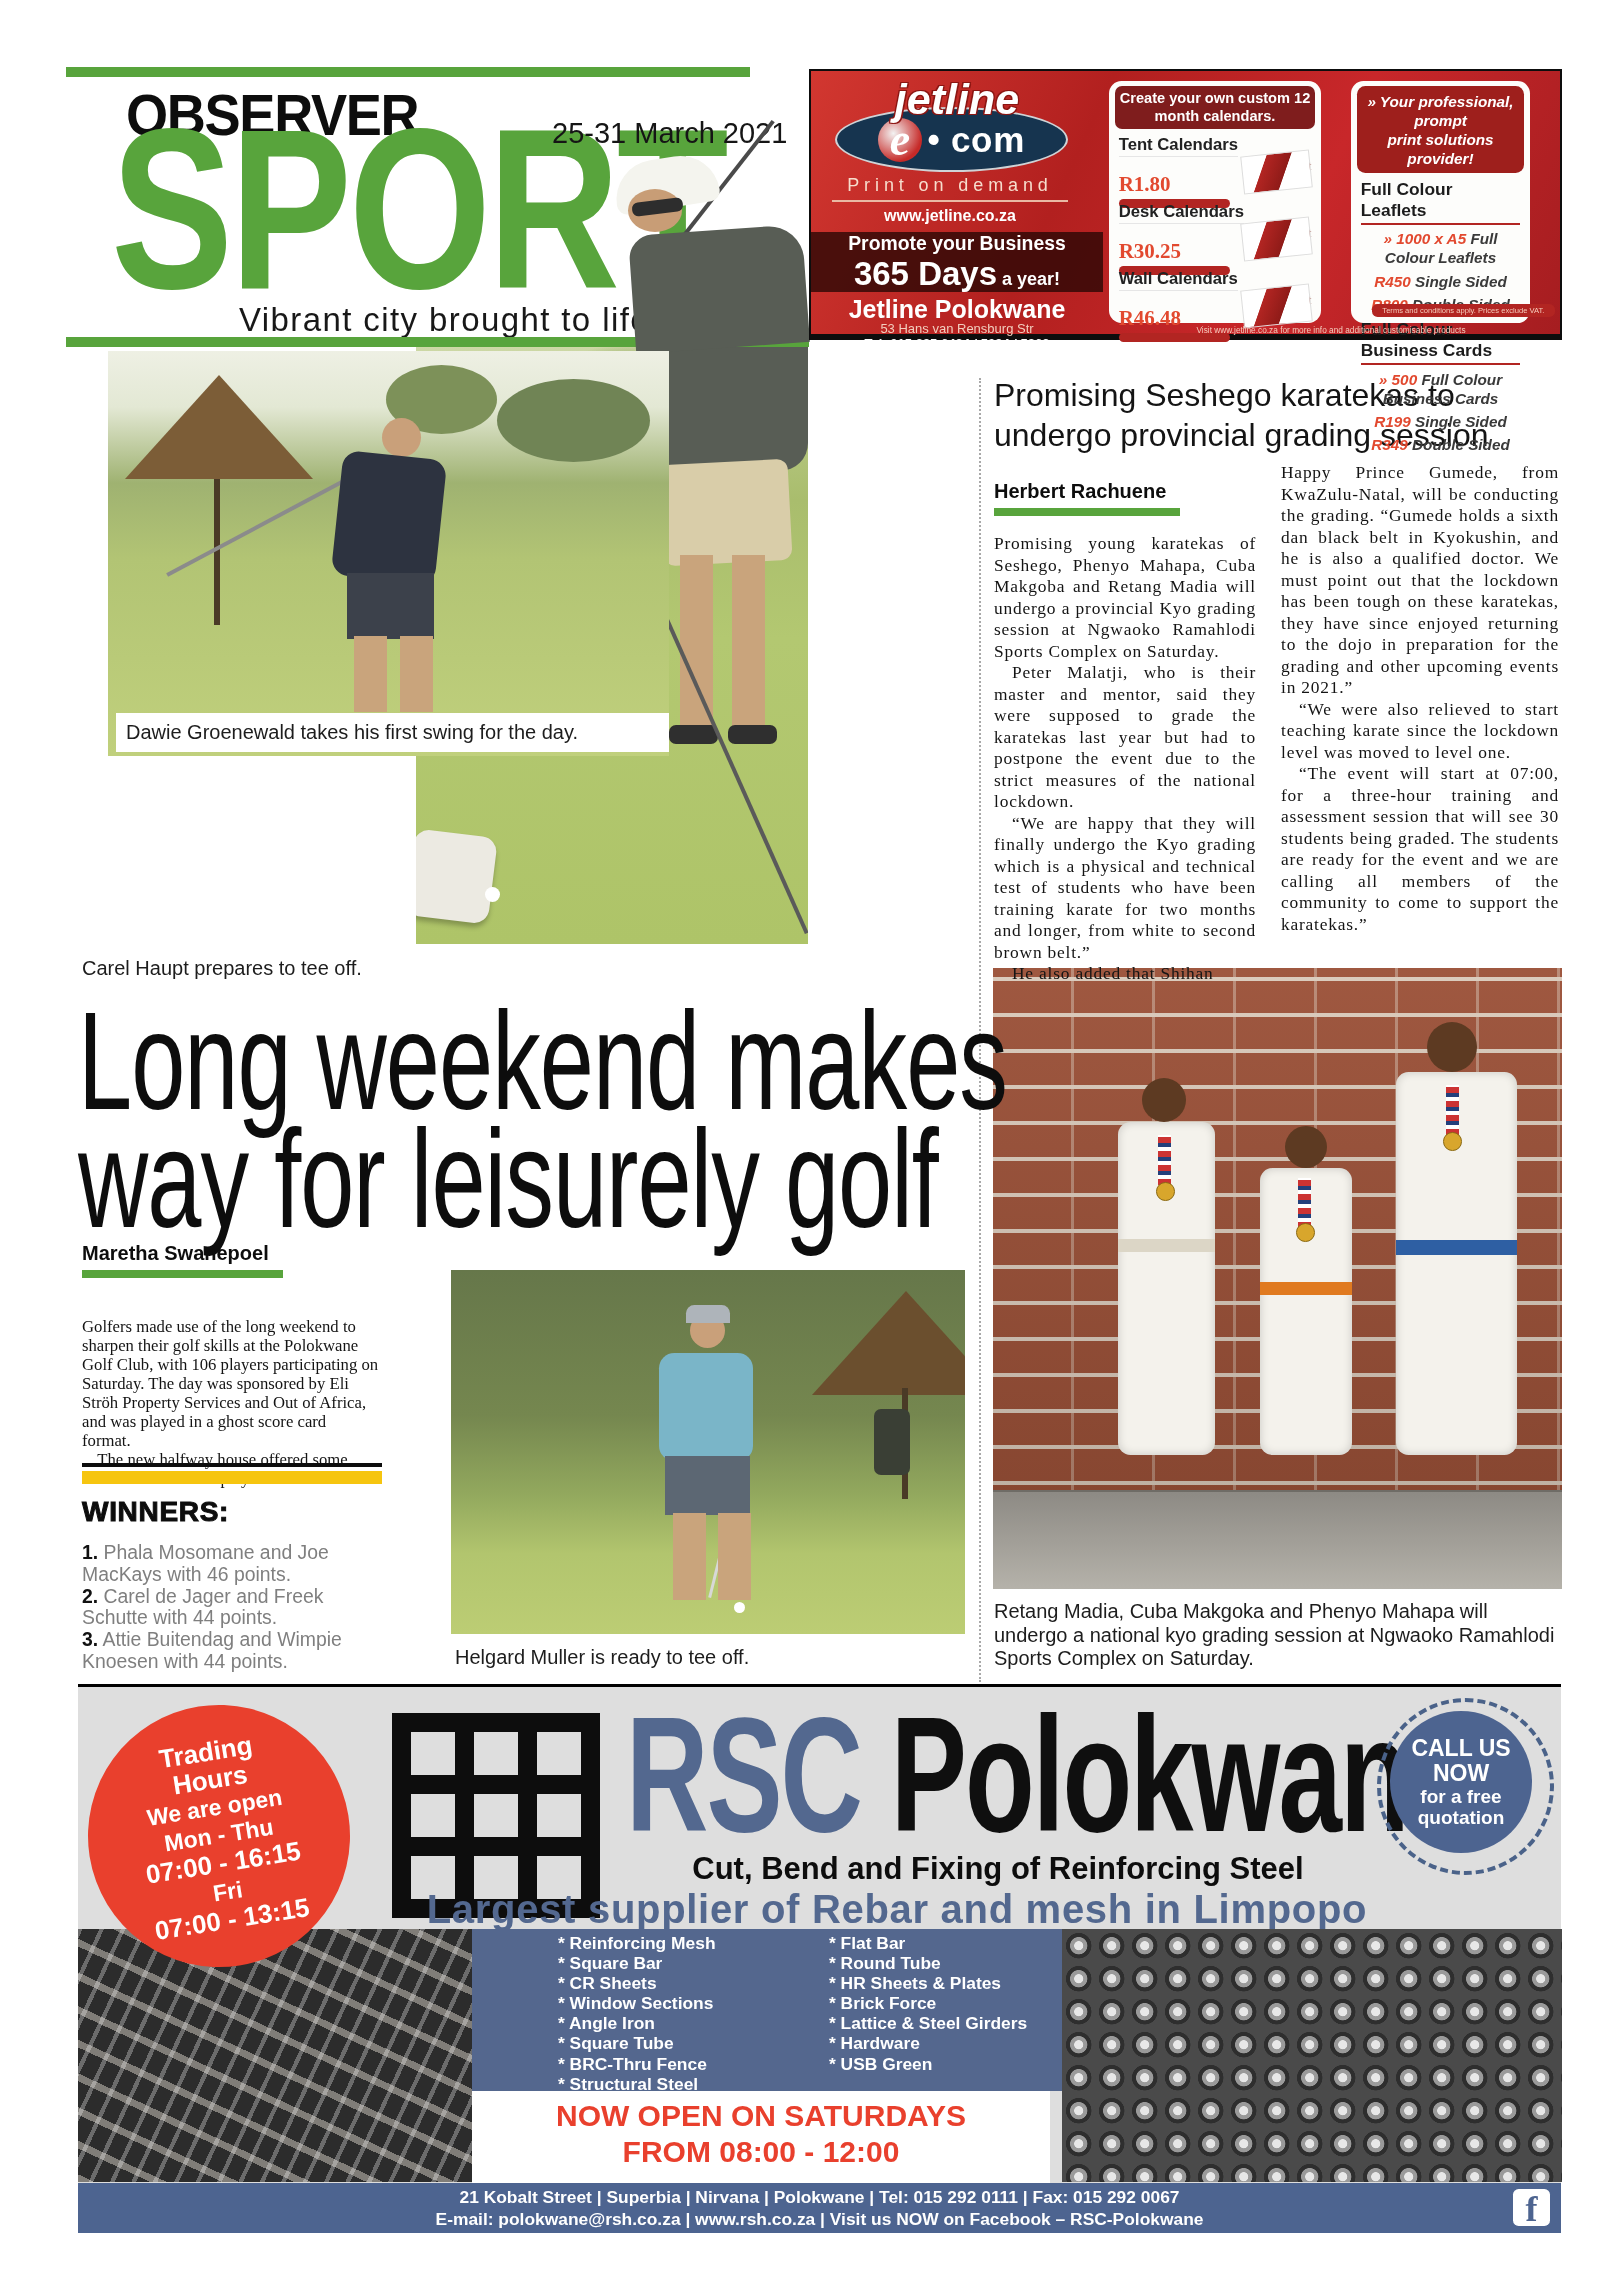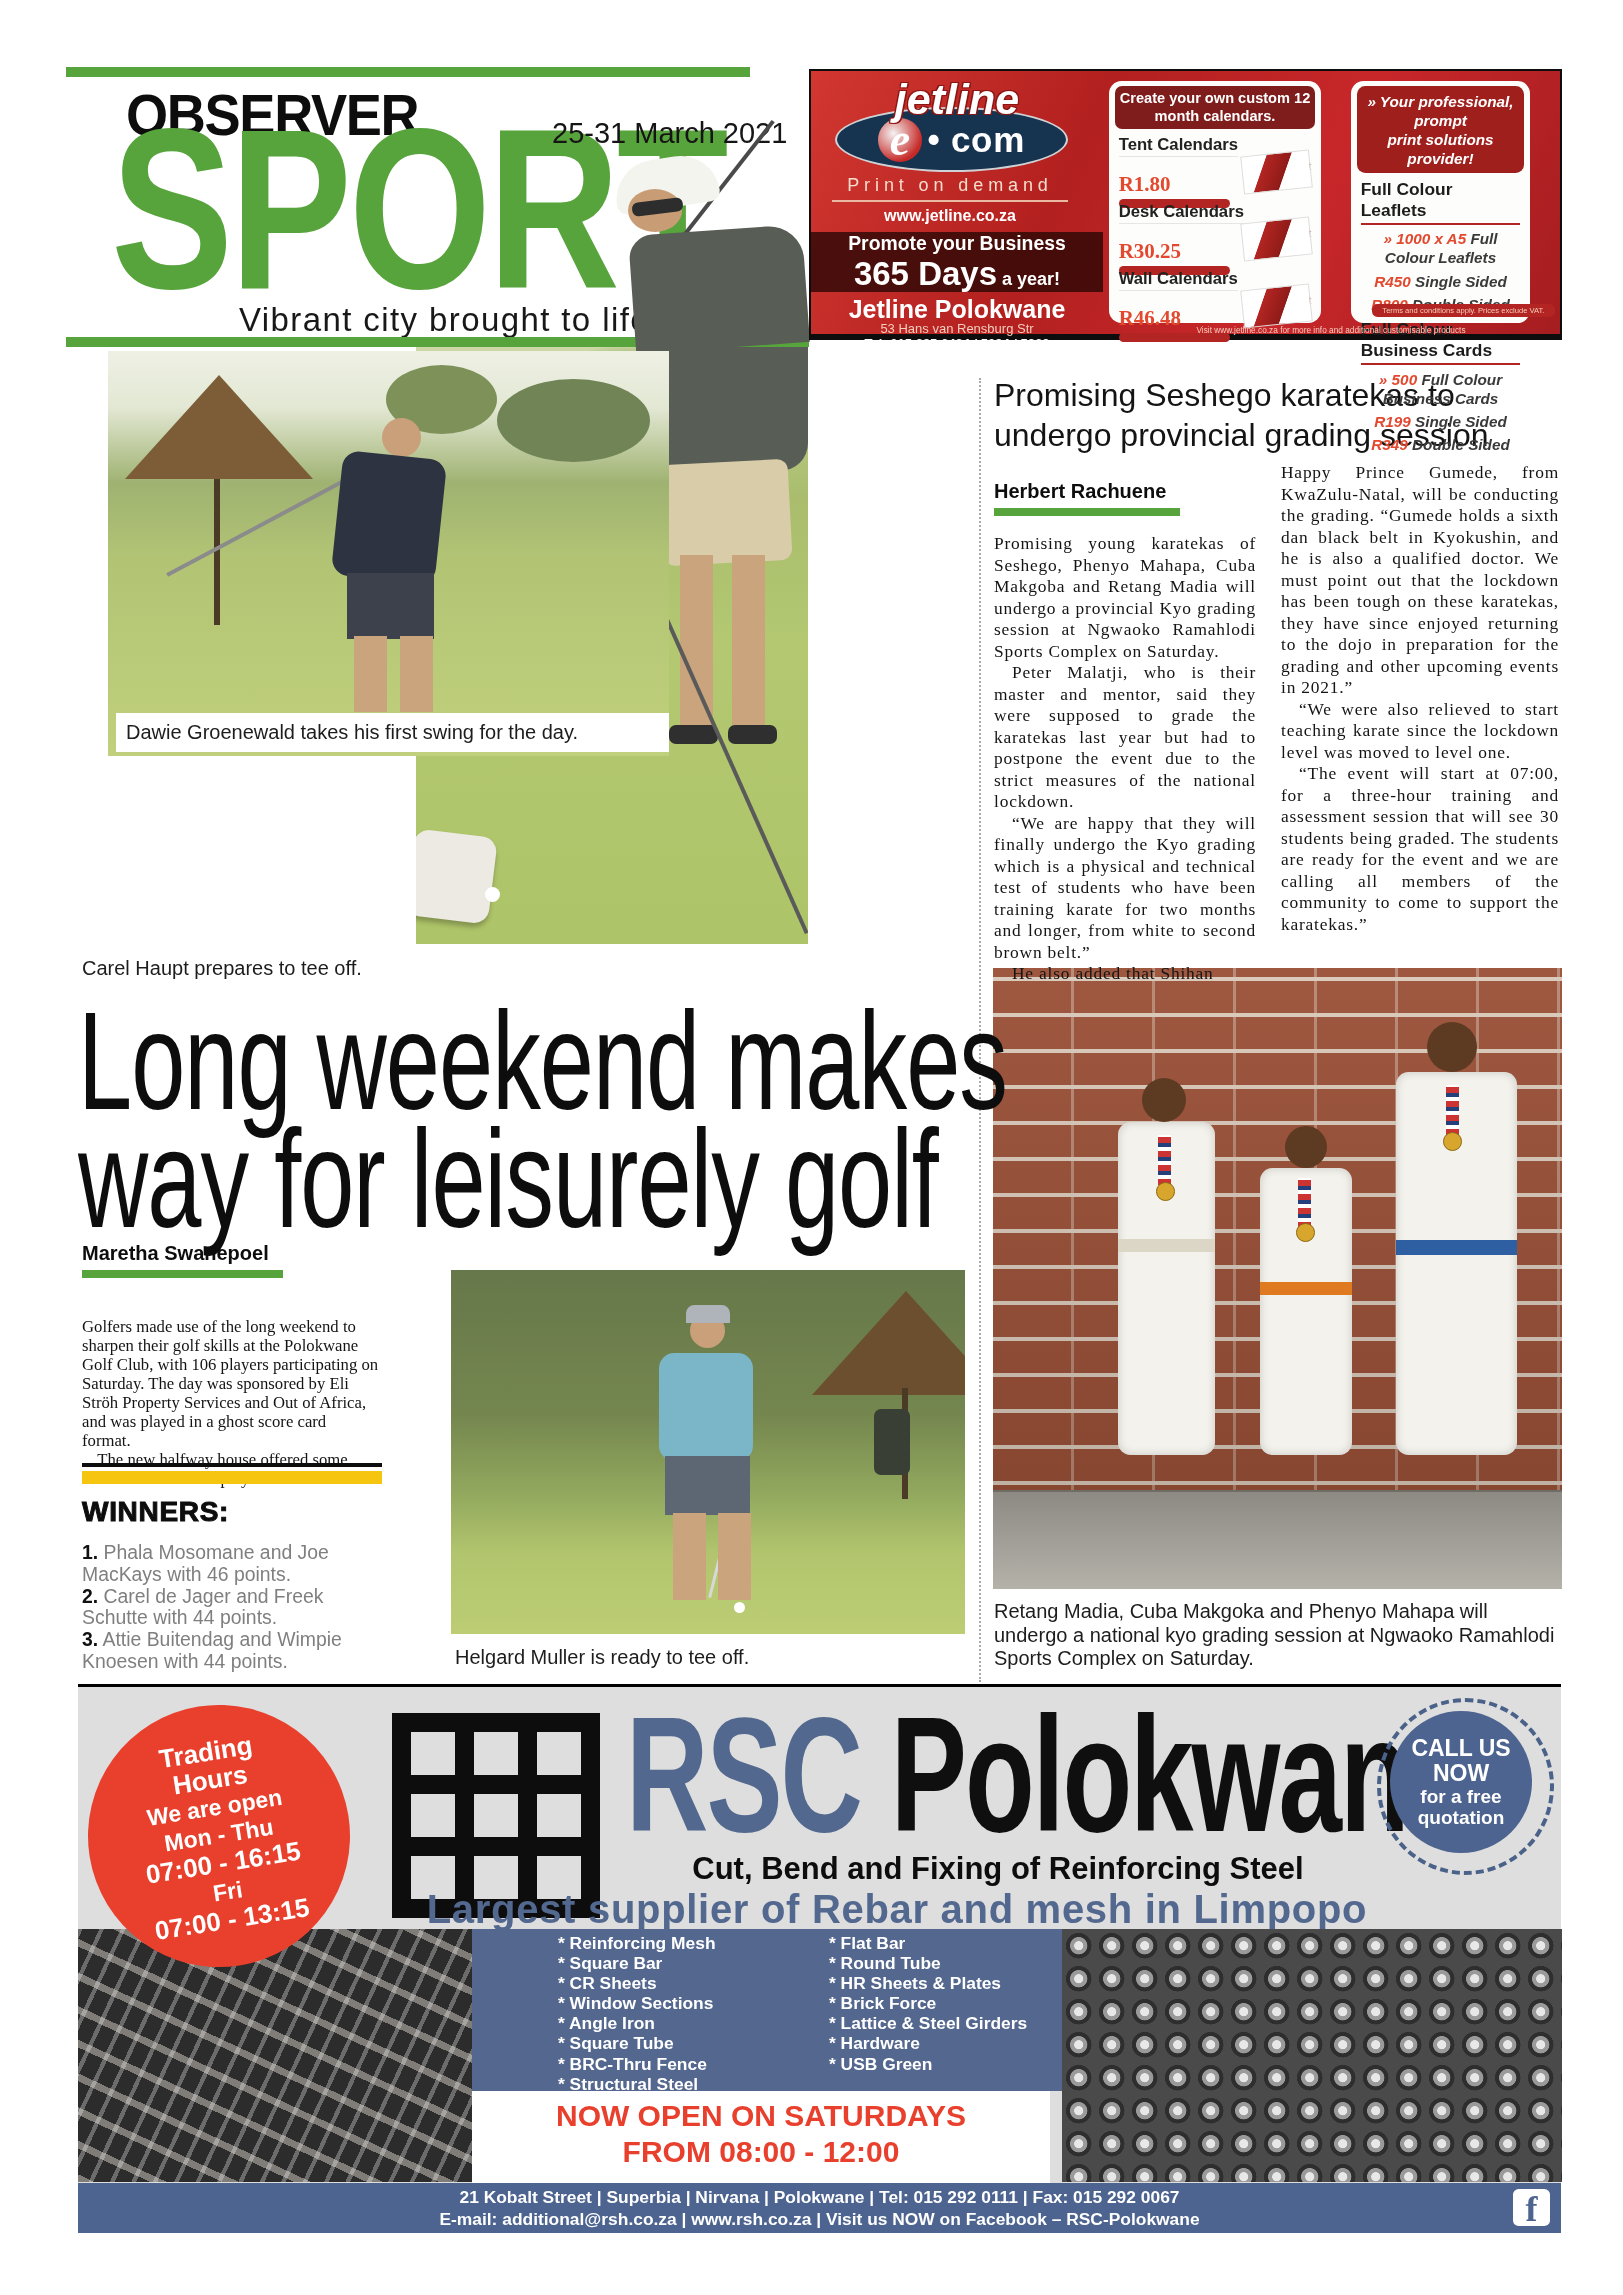--- a/index.html
+++ b/index.html
@@ -383,21 +383,21 @@
       <div>* USB Green</div>
     </div>
 
     <div class="rsc-white">
       <div class="open-l" style="margin-top:7px">NOW OPEN ON SATURDAYS</div>
       <div class="open-l">FROM 08:00 - 12:00</div>
     </div>
 
     <div class="rsc-footer">
       <div class="foot-line" style="margin-top:4.2px">21 Kobalt Street | Superbia | Nirvana | Polokwane | Tel: 015 292 0111 | Fax: 015 292 0067</div>
-      <div class="foot-line">E-mail: additional@rsh.co.za | www.rsh.co.za | Visit us NOW on Facebook – RSC-Polokwane</div>
+      <div class="foot-line">E-mail: polokwane@rsh.co.za | www.rsh.co.za | Visit us NOW on Facebook – RSC-Polokwane</div>
       <div class="fb">
           <span>f</span>
         </div>
     </div>
   </div>
 
 </div>
 
 
 </body></html>

